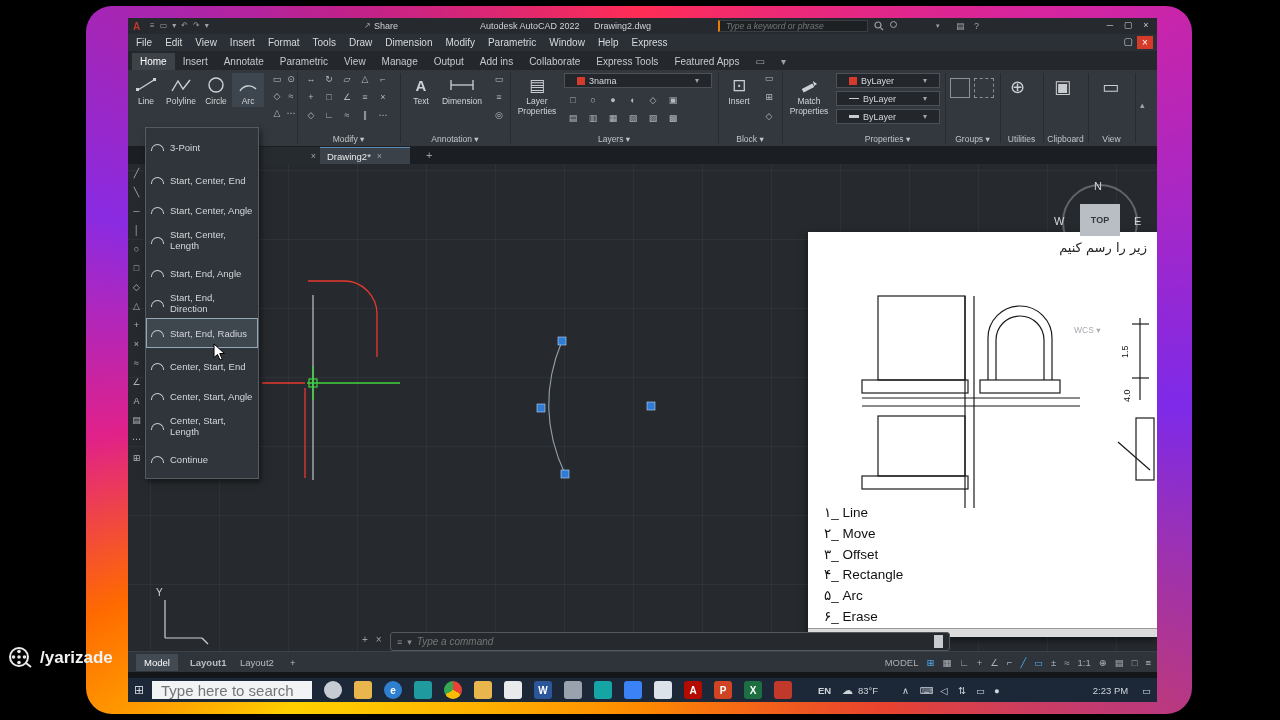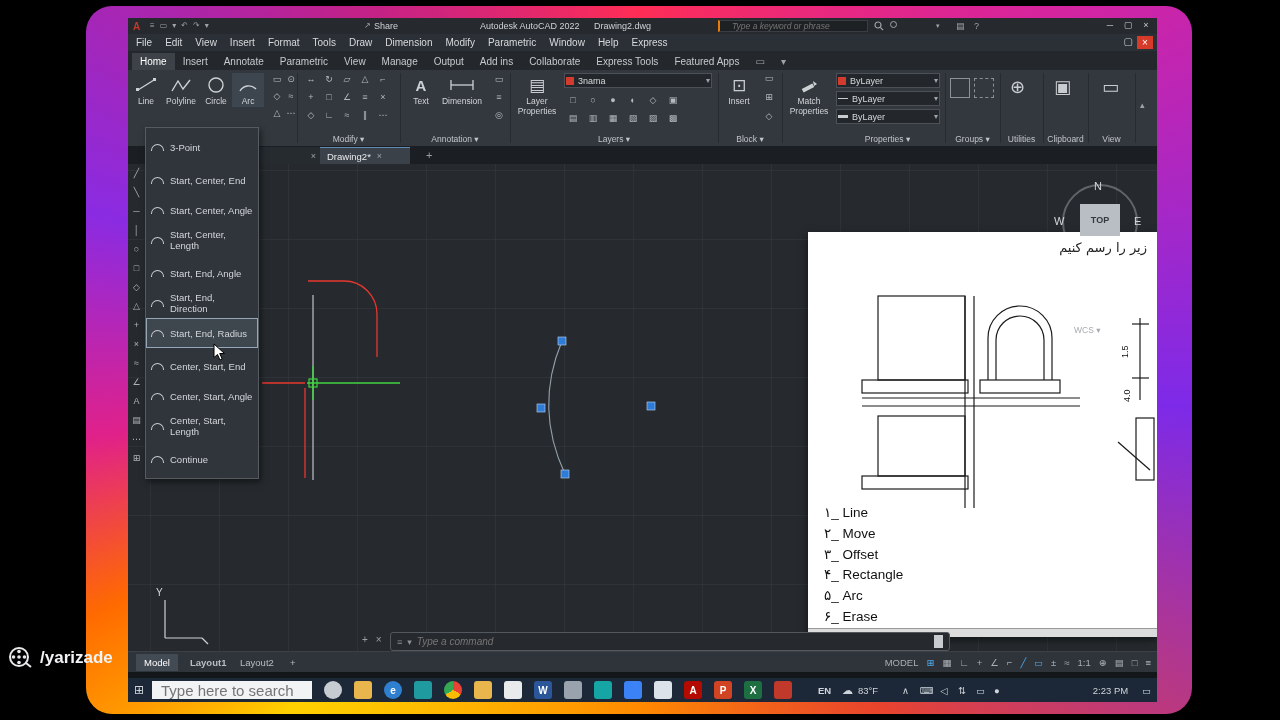--- a/index.html
+++ b/index.html
@@ -7,39 +7,39 @@
 .r{position:absolute;}
 #stage{position:absolute;left:0;top:0;width:1280px;height:720px;background:#000;overflow:hidden;}
 #grad{left:86px;top:6px;width:1106px;height:708px;border-radius:26px;
 background:conic-gradient(from 0deg,#ff2d55 0deg,#d6249f 50deg,#7d2ae8 95deg,#e8432e 145deg,#ff8a00 180deg,#ffd000 225deg,#ff6a00 245deg,#e0218a 262deg,#8a2be2 285deg,#c0218a 320deg,#ff2d55 360deg);}
 #screen{left:128px;top:18px;width:1029px;height:684px;background:#14171a;overflow:hidden;}
 
 #titlebar{left:0;top:0;width:1029px;height:16px;background:#26292d;color:#cfd2d5;font-size:9px;}
 #titlebar .qi{color:#9ea3a8;font-size:8px;margin-right:5px;}
 .winbtn{color:#c9cdd1;font-size:9px;width:14px;text-align:center;display:inline-block;}
 #search-key{left:590px;top:2px;width:150px;height:12px;background:#1e2124;border:1px solid #3a3e44;border-left:2px solid #e87d0e;color:#8a8f96;}
-#search-key input{width:100%;height:100%;background:transparent;border:none;outline:none;color:#8a8f96;font-size:8.5px;font-style:italic;padding:0 12px;}
+#search-key input{width:100%;height:100%;background:transparent;border:none;outline:none;color:#8a8f96;font-size:8.5px;font-style:italic;padding:0 6px;}
 
 #menubar{left:0;top:16px;width:1029px;height:17px;background:#2b3036;display:flex;align-items:center;gap:13px;padding-left:8px;font-size:10px;color:#d8dadc;}
 #menubar span{cursor:default;}
 .doc-close{background:#d63b2a;color:#fff;width:16px;height:13px;text-align:center;line-height:13px;display:inline-block;}
 
 #ribbontabs{left:0;top:33px;width:1029px;height:19px;background:#24282d;display:flex;align-items:flex-end;gap:0;padding-left:4px;font-size:10px;color:#c6cacd;}
 #ribbontabs .tab{padding:3px 8px;}
 #ribbontabs .tab.active{background:#3d4249;color:#fff;}
 
 #ribbon{left:0;top:52px;width:1029px;height:76px;background:#33383e;}
 .psep{position:absolute;top:3px;height:70px;width:1px;background:#272b30;}
 .plabel{position:absolute;bottom:2px;font-size:8.5px;color:#c2c6ca;text-align:center;}
 .bb{position:absolute;top:3px;text-align:center;}
 .bb .ic{height:24px;display:flex;align-items:center;justify-content:center;}
 .bb .lb{font-size:8.5px;color:#d2d5d8;line-height:1.15;}
 .sgrid{position:absolute;display:grid;color:#b6babf;font-size:9px;line-height:1;}
 .sgrid span{width:14px;text-align:center;}
-.drp{position:absolute;height:15px;background:#23272b;border:1px solid #4c5158;display:flex;align-items:center;gap:4px;padding:0 1px;font-size:9px;color:#d6d9db;}
+.drp{position:absolute;height:15px;background:#23272b;border:1px solid #4c5158;display:flex;align-items:center;gap:4px;padding:0 12px;font-size:9px;color:#d6d9db;}
 .swatch{width:8px;height:8px;background:#d23b2e;display:inline-block;}
 .caret{margin-left:auto;color:#9ea3a8;font-size:8px;}
 .bigglyph{color:#c9ccd0;font-size:17px;}
 
 #filetabs{left:0;top:128px;width:1029px;height:18px;background:#1b1f23;}
 .ftab{position:absolute;top:1px;height:17px;display:flex;align-items:center;gap:6px;padding:0 7px;font-size:9.5px;}
 .ftab.stub{left:131px;width:64px;background:#262b30;color:#8f959b;justify-content:flex-end;}
 .ftab.active{left:192px;width:90px;background:#3a4149;color:#e8eaec;border-top:1px solid #5e8ab2;}
 .tclose{color:#9aa0a6;font-size:9px;}
 

